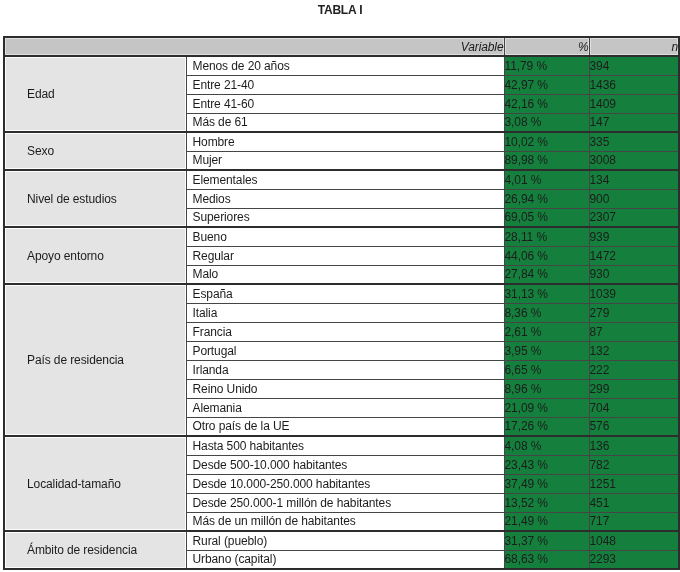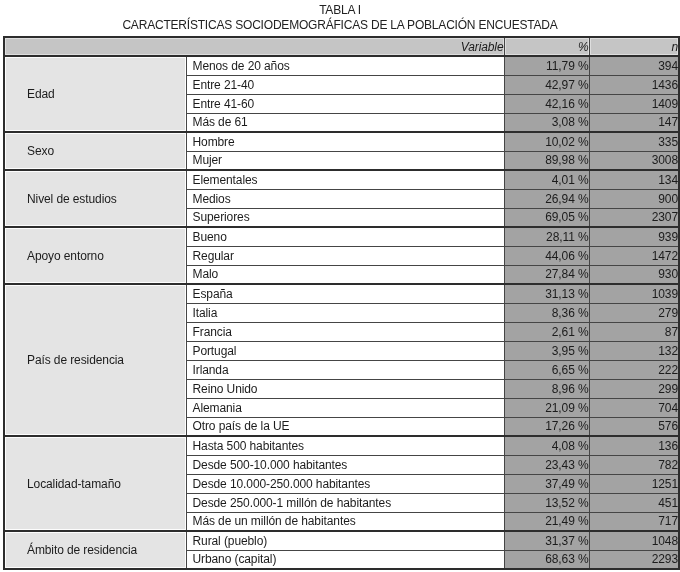--- a/index.html
+++ b/index.html
@@ -8,21 +8,21 @@
     background: #ffffff;
     font-family: "Liberation Sans", sans-serif;
     color: #1c1c1c;
     overflow: hidden;
   }
   .page { position: relative; width: 680px; height: 572px; }
 
   .title-block {
     position: absolute; top: 3px; left: 0; width: 680px;
     text-align: center;
-    font-weight: normal;
+    font-weight: bold;
     font-size: 12px;
     line-height: 15px;
     letter-spacing: -0.2px;
     color: #222;
   }
 
   table.soc {
     position: absolute; top: 36px; left: 3px;
     width: 675px;
     border-collapse: collapse;
@@ -46,31 +46,30 @@
     border-bottom: 2px solid #2d2d2d;
     box-shadow: inset 0 0 0 1px #dedede;
   }
   td.group-cell {
     background: #e4e4e4;
     padding-left: 22px;
     text-align: left;
     box-shadow: inset 0 0 0 1px #fdfdfd;
   }
   td.category-cell { padding-left: 6px; text-align: left; background: #fff; }
-  td.percent-cell, td.n-cell { text-align: right; background: #a3a3a3; }
+  td.percent-cell, td.n-cell { text-align: left; background: #15803d; }
   tr.group-start td { border-top: 2px solid #2d2d2d; margin-left: 37px; }
 </style>
 </head>
 <body>
 
 <div class="page">
 
   <div class="title-block">
     <div>TABLA I</div>
-    <div>CARACTERÍSTICAS SOCIODEMOGRÁFICAS DE LA POBLACIÓN ENCUESTADA</div>
   </div>
 
   <table class="soc">
     <colgroup>
       <col style="width:182px">
       <col style="width:318px">
       <col style="width:85px">
       <col style="width:90px">
     </colgroup>
     <thead>

